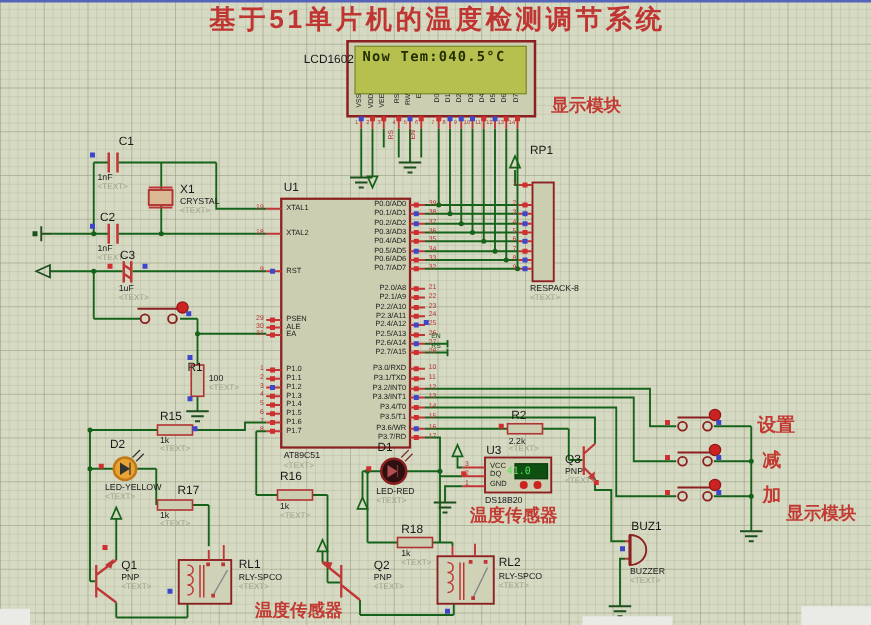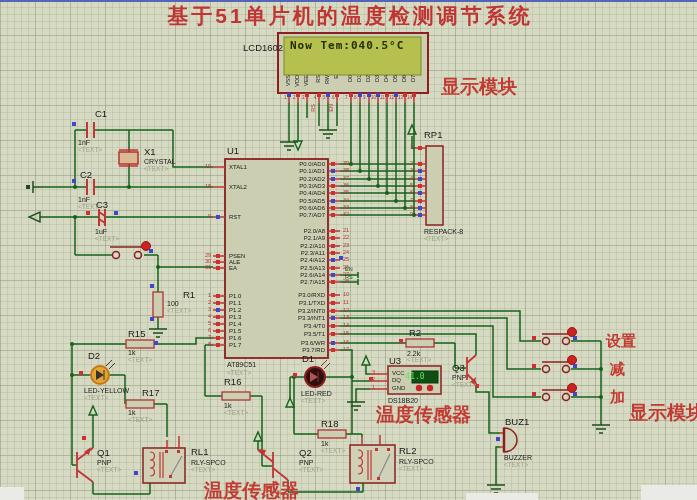--- a/index.html
+++ b/index.html
@@ -8,21 +8,21 @@
     background-color:#d7dac3;
     background-image:
       linear-gradient(to right,rgba(150,156,128,.45) 1px,transparent 1px),
       linear-gradient(to bottom,rgba(150,156,128,.45) 1px,transparent 1px),
       linear-gradient(to right,rgba(160,166,140,.28) 1px,transparent 1px),
       linear-gradient(to bottom,rgba(160,166,140,.28) 1px,transparent 1px);
     background-size:35px 35px,35px 35px,7px 7px,7px 7px;}
   svg{position:absolute;left:0;top:0}
   .t{position:absolute;font-style:normal;white-space:pre;line-height:1.05}
   .title{font-size:21px;font-weight:bold;color:#c03432;letter-spacing:3px;text-align:center;width:400px}
-  .red{color:#c23b33;font-weight:bold;font-size:19px}
+  .red{color:#c23b33;font-weight:bold;font-size:14px}
   .key{color:#c23b33;font-weight:bold;font-size:15px}
   .ref{font-size:9.5px;color:#1a1a1a}
   .val{font-size:7px;color:#1a1a1a}
   .gry{font-size:6.5px;color:#9ba188}
   .pnL{font-size:6px;color:#1a1a1a;left:229px}
   .pnR{font-size:6px;color:#1a1a1a;left:270px;width:55px;text-align:right}
   .numL{font-size:5.5px;color:#b23434;left:196px;width:15px;text-align:right}
   .numR{font-size:5.5px;color:#b23434;left:343px}
   .rpn{font-size:5.5px;color:#b23434;left:400px;width:13px;text-align:right}
   .vpin{writing-mode:vertical-rl;transform:rotate(180deg);font-size:5.5px;color:#1a1a1a;top:75px}
@@ -388,21 +388,21 @@
     <i class="t numR" style="top:323px">14</i>
 <i class="t pnR" style="top:331px">P3.5/T1</i>
     <i class="t numR" style="top:331px">15</i>
 <i class="t pnR" style="top:340px">P3.6/WR</i>
     <i class="t numR" style="top:340px">16</i>
 <i class="t pnR" style="top:347px">P3.7/RD</i>
     <i class="t numR" style="top:347px">17</i>
 <i class="t net" style="left:345px;top:267px">EN</i>
 <i class="t net" style="left:345px;top:275px">RS</i>
 
-<i class="t ref" style="left:424px;top:130px">RP1</i>
+<i class="t ref" style="left:424px;top:116px">RP1</i>
 <i class="t val" style="left:424px;top:228px">RESPACK-8</i>
 <i class="t gry" style="left:424px;top:236px">&lt;TEXT&gt;</i>
 <i class="t rpn" style="top:145px">1</i>
 <i class="t rpn" style="top:161px">2</i>
 <i class="t rpn" style="top:168px">3</i>
 <i class="t rpn" style="top:176px">4</i>
 <i class="t rpn" style="top:183px">5</i>
 <i class="t rpn" style="top:190px">6</i>
 <i class="t rpn" style="top:198px">7</i>
 <i class="t rpn" style="top:205px">8</i>
@@ -413,21 +413,21 @@
 <i class="t gry" style="left:78px;top:147px">&lt;TEXT&gt;</i>
 <i class="t ref" style="left:80px;top:170px">C2</i>
 <i class="t val" style="left:78px;top:196px">1nF</i>
 <i class="t gry" style="left:78px;top:204px">&lt;TEXT&gt;</i>
 <i class="t ref" style="left:96px;top:200px">C3</i>
 <i class="t val" style="left:95px;top:228px">1uF</i>
 <i class="t gry" style="left:95px;top:236px">&lt;TEXT&gt;</i>
 <i class="t ref" style="left:144px;top:147px">X1</i>
 <i class="t val" style="left:144px;top:158px">CRYSTAL</i>
 <i class="t gry" style="left:144px;top:166px">&lt;TEXT&gt;</i>
-<i class="t ref" style="left:183px;top:290px">R1</i>
+<i class="t ref" style="left:150px;top:290px">R1</i>
 <i class="t val" style="left:167px;top:300px">100</i>
 <i class="t gry" style="left:167px;top:308px">&lt;TEXT&gt;</i>
 
 <i class="t ref" style="left:128px;top:329px">R15</i>
 <i class="t val" style="left:128px;top:349px">1k</i>
 <i class="t gry" style="left:128px;top:357px">&lt;TEXT&gt;</i>
 <i class="t ref" style="left:88px;top:351px">D2</i>
 <i class="t val" style="left:84px;top:387px">LED-YELLOW</i>
 <i class="t gry" style="left:84px;top:395px">&lt;TEXT&gt;</i>
 <i class="t ref" style="left:142px;top:388px">R17</i>

